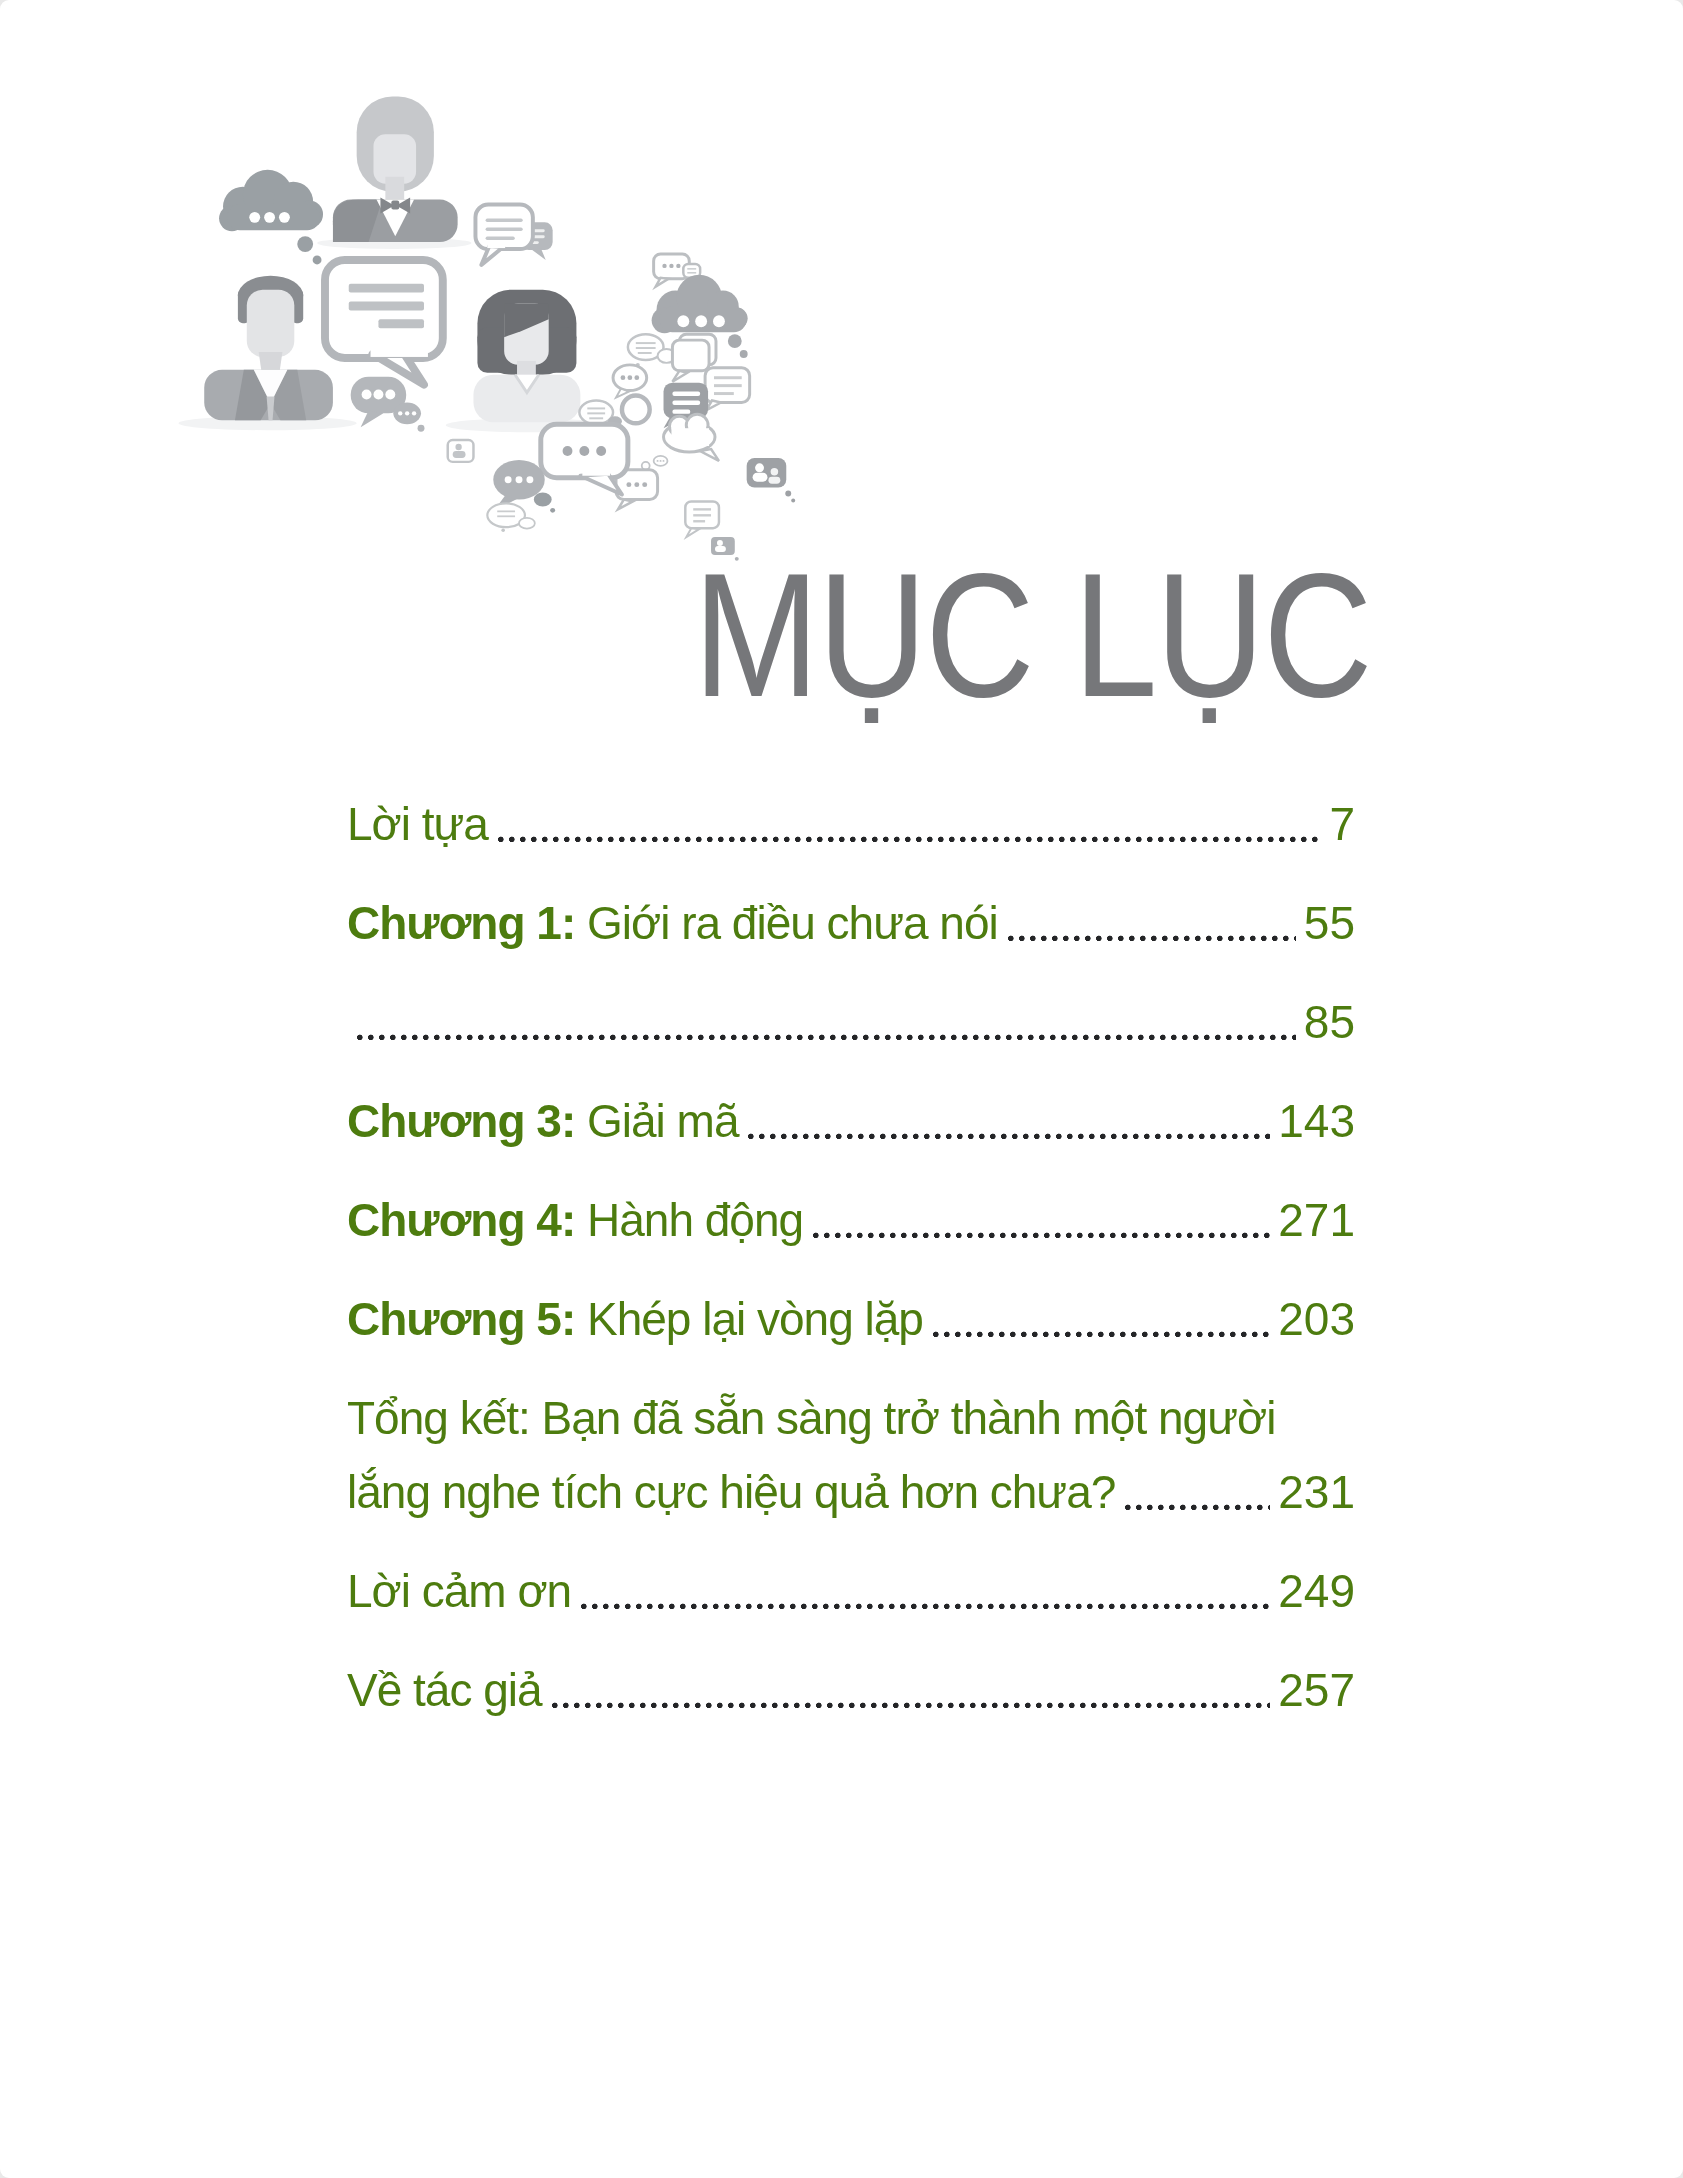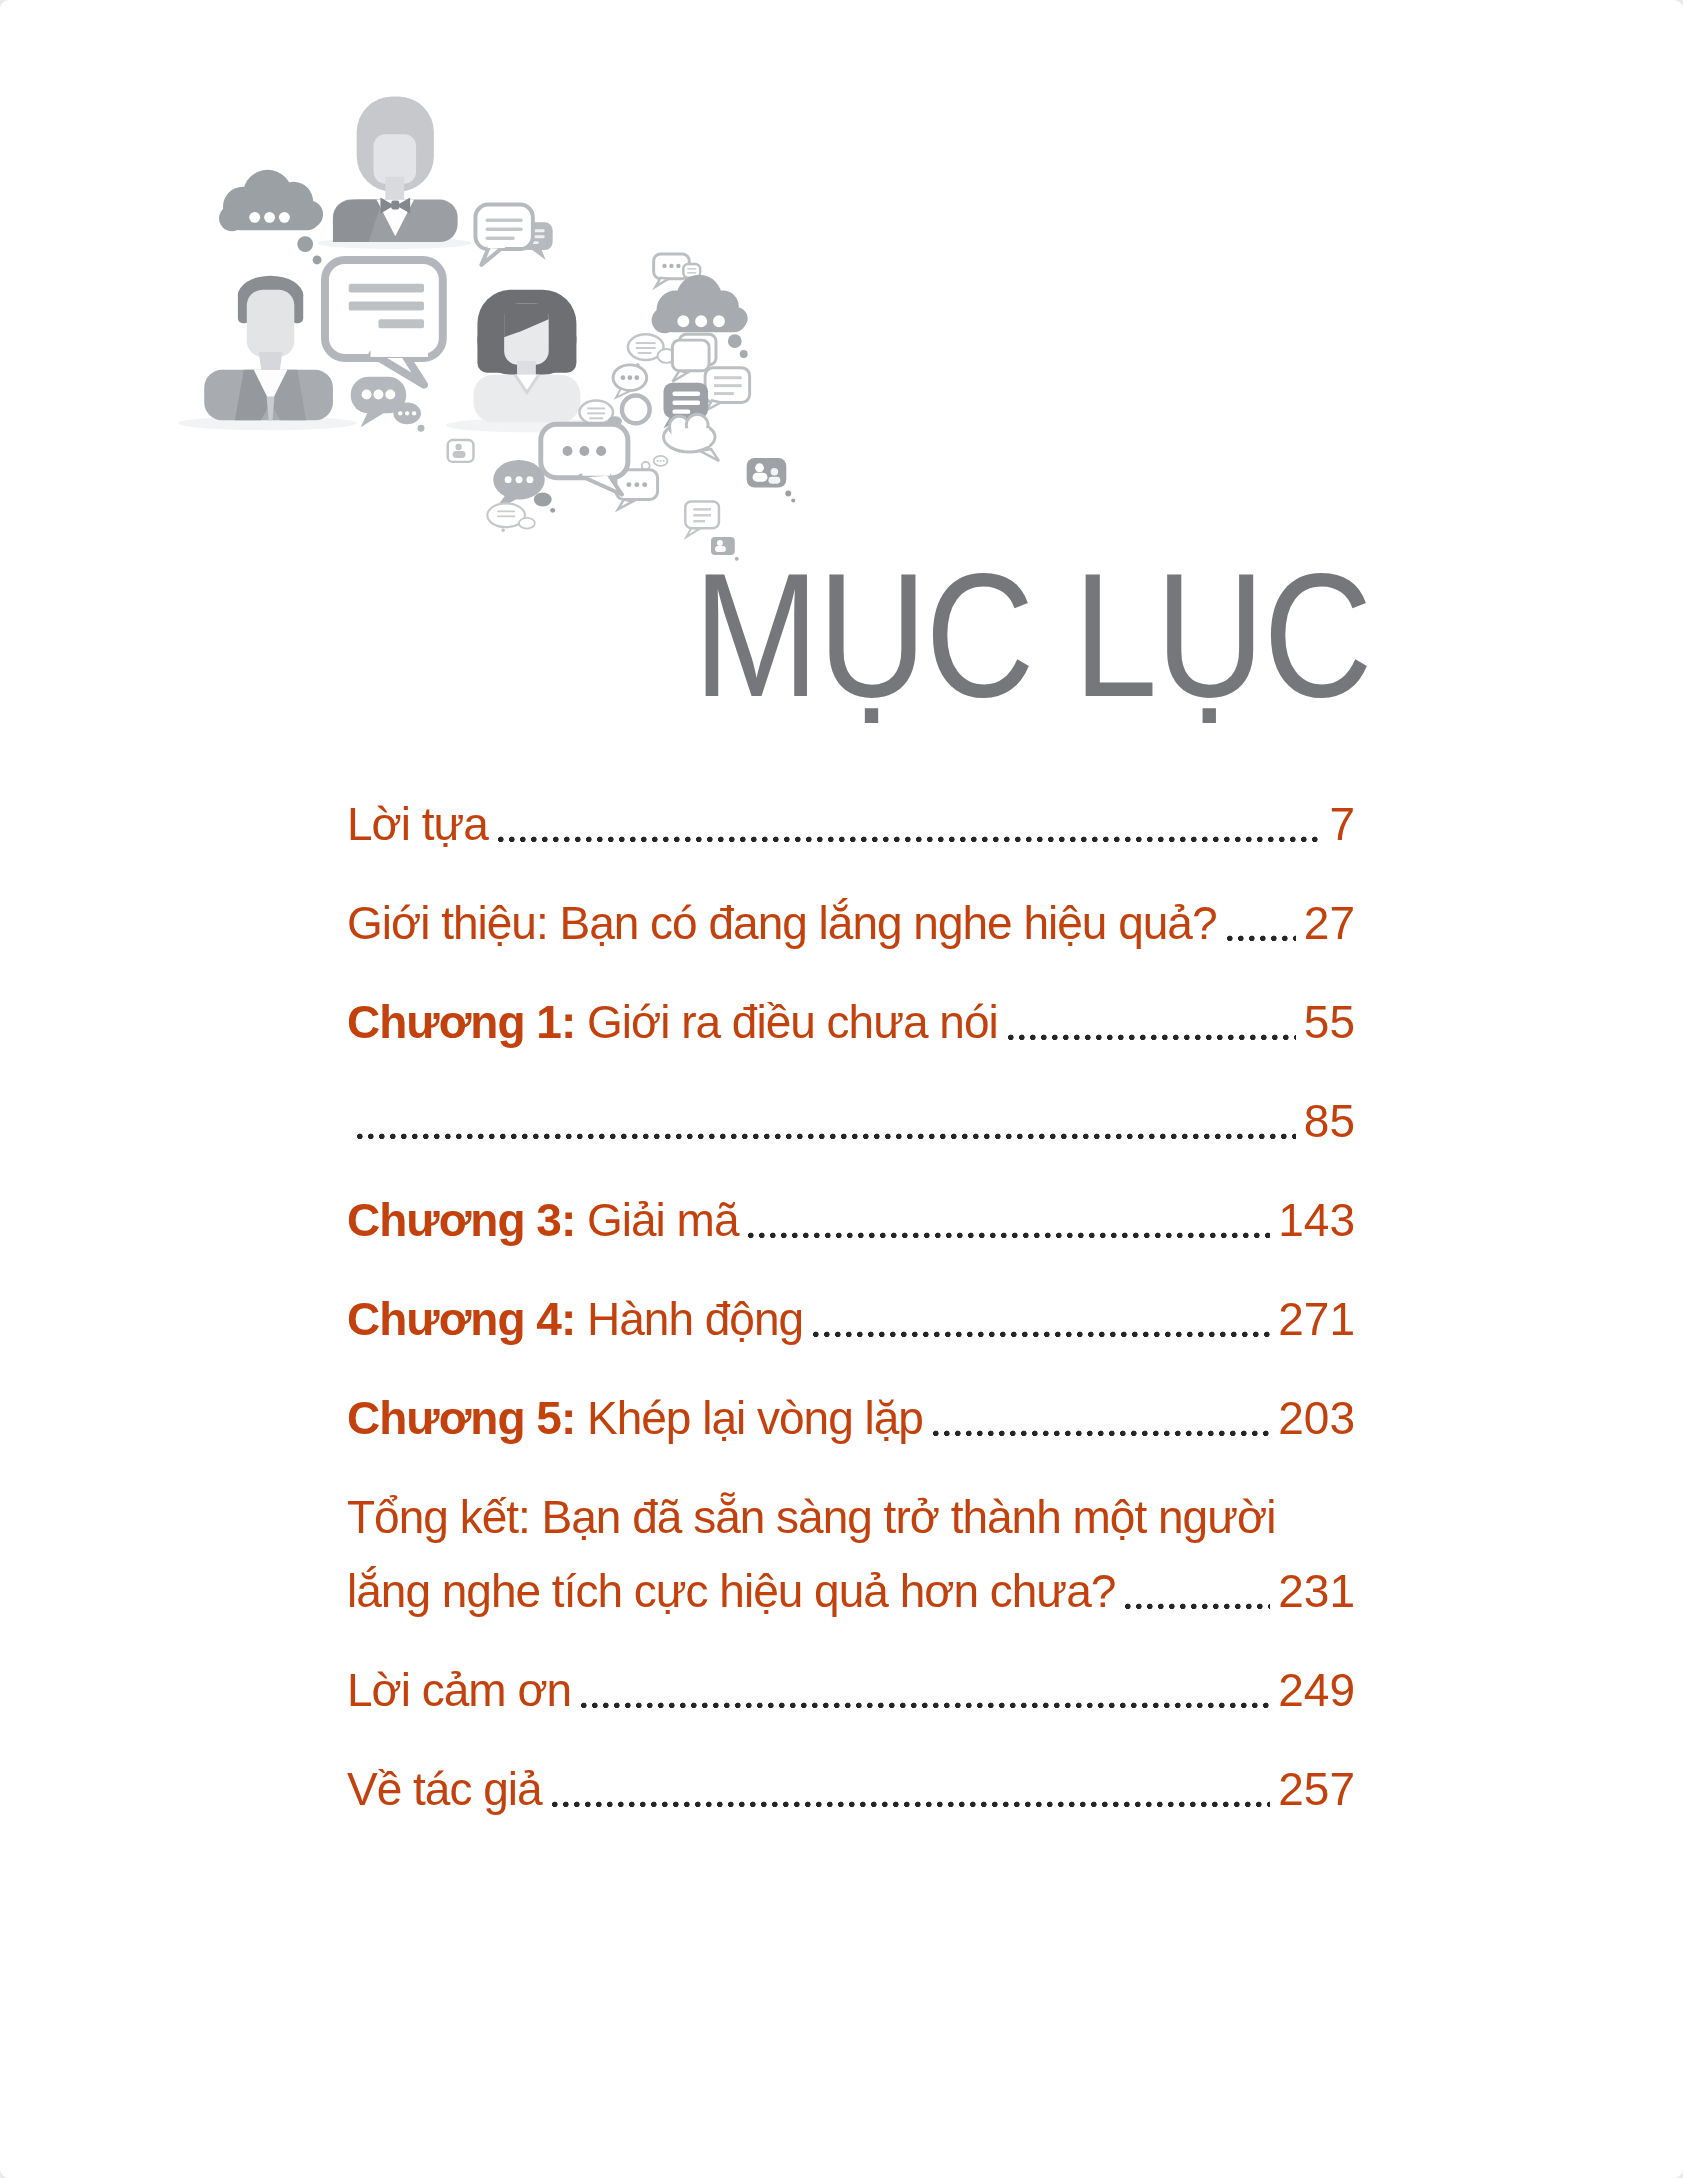--- a/index.html
+++ b/index.html
@@ -15,21 +15,21 @@
     position:absolute;left:129px;top:40px;width:683px;height:525px;
   }
   .page-title{
     position:absolute;top:547px;right:312px;
     font-size:176px;line-height:1;font-weight:400;
     color:#76777a;letter-spacing:-2px;white-space:nowrap;
     transform:scaleX(0.86);transform-origin:100% 50%;
   }
   .toc{
     position:absolute;left:347px;top:796px;width:1008px;
-    color:#c2410c;font-size:46px;
+    color:#4d7c0f;font-size:46px;
   }
   .row{
     display:flex;align-items:flex-end;
     height:57px;margin-bottom:42px;
   }
   .row.cont{margin-bottom:17px;}
   .lbl{white-space:nowrap;line-height:57px;letter-spacing:-1px;}
   .lbl b{font-weight:700;}
   .pg{white-space:nowrap;line-height:57px;}
   .dots{
@@ -287,25 +287,20 @@
 
   <div class="toc">
 
     <div class="row">
       <span class="lbl">Lời tựa</span>
       <span class="dots"></span>
       <span class="pg">7</span>
     </div>
 
 
-    <div class="row">
-      <span class="lbl">Giới thiệu: Bạn có đang lắng nghe hiệu quả? </span>
-      <span class="dots"></span>
-      <span class="pg">27</span>
-    </div>
 
     <div class="row">
       <span class="lbl"><b>Chương 1:</b><span> Giới ra điều chưa nói</span></span>
       <span class="dots"></span>
       <span class="pg">55</span>
     </div>
 
     <div class="row">
       <span class="dots"></span>
       <span class="pg">85</span>

